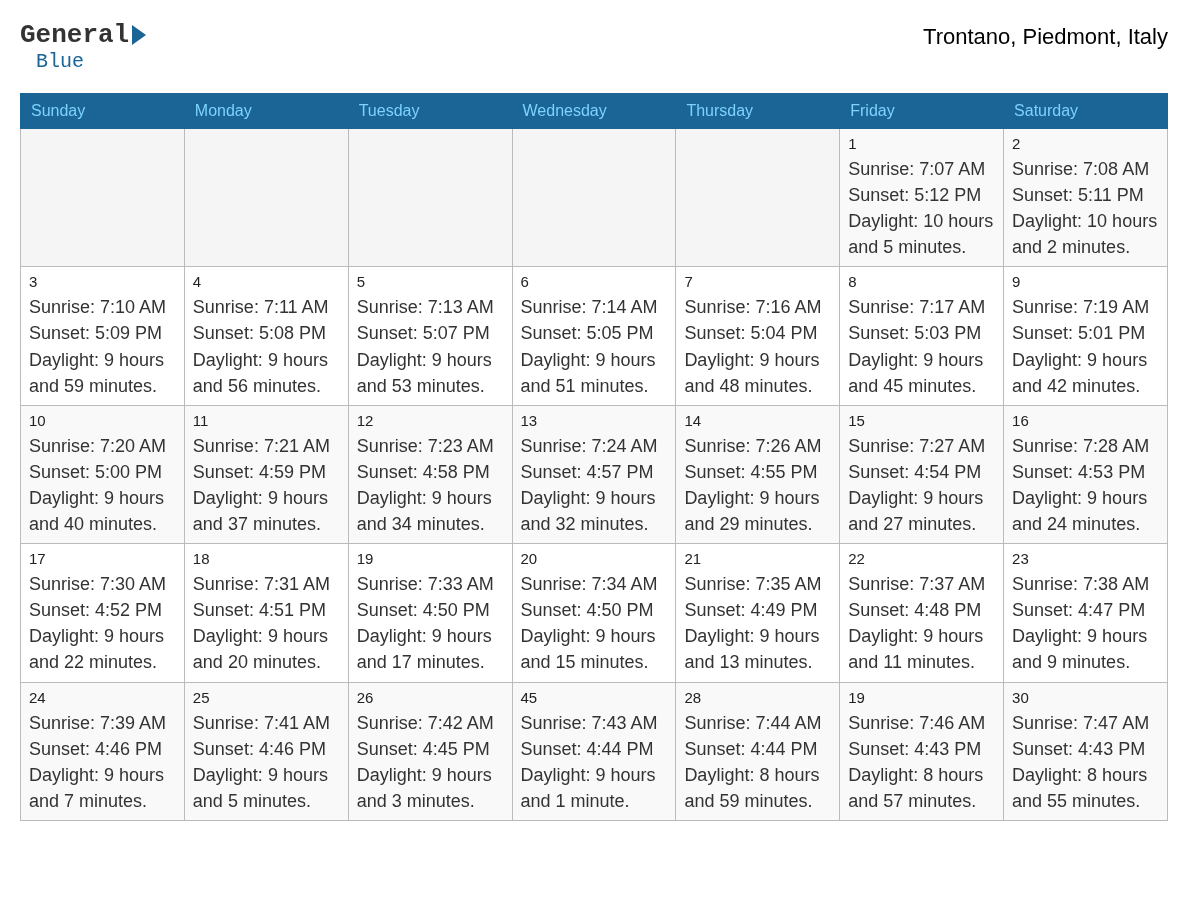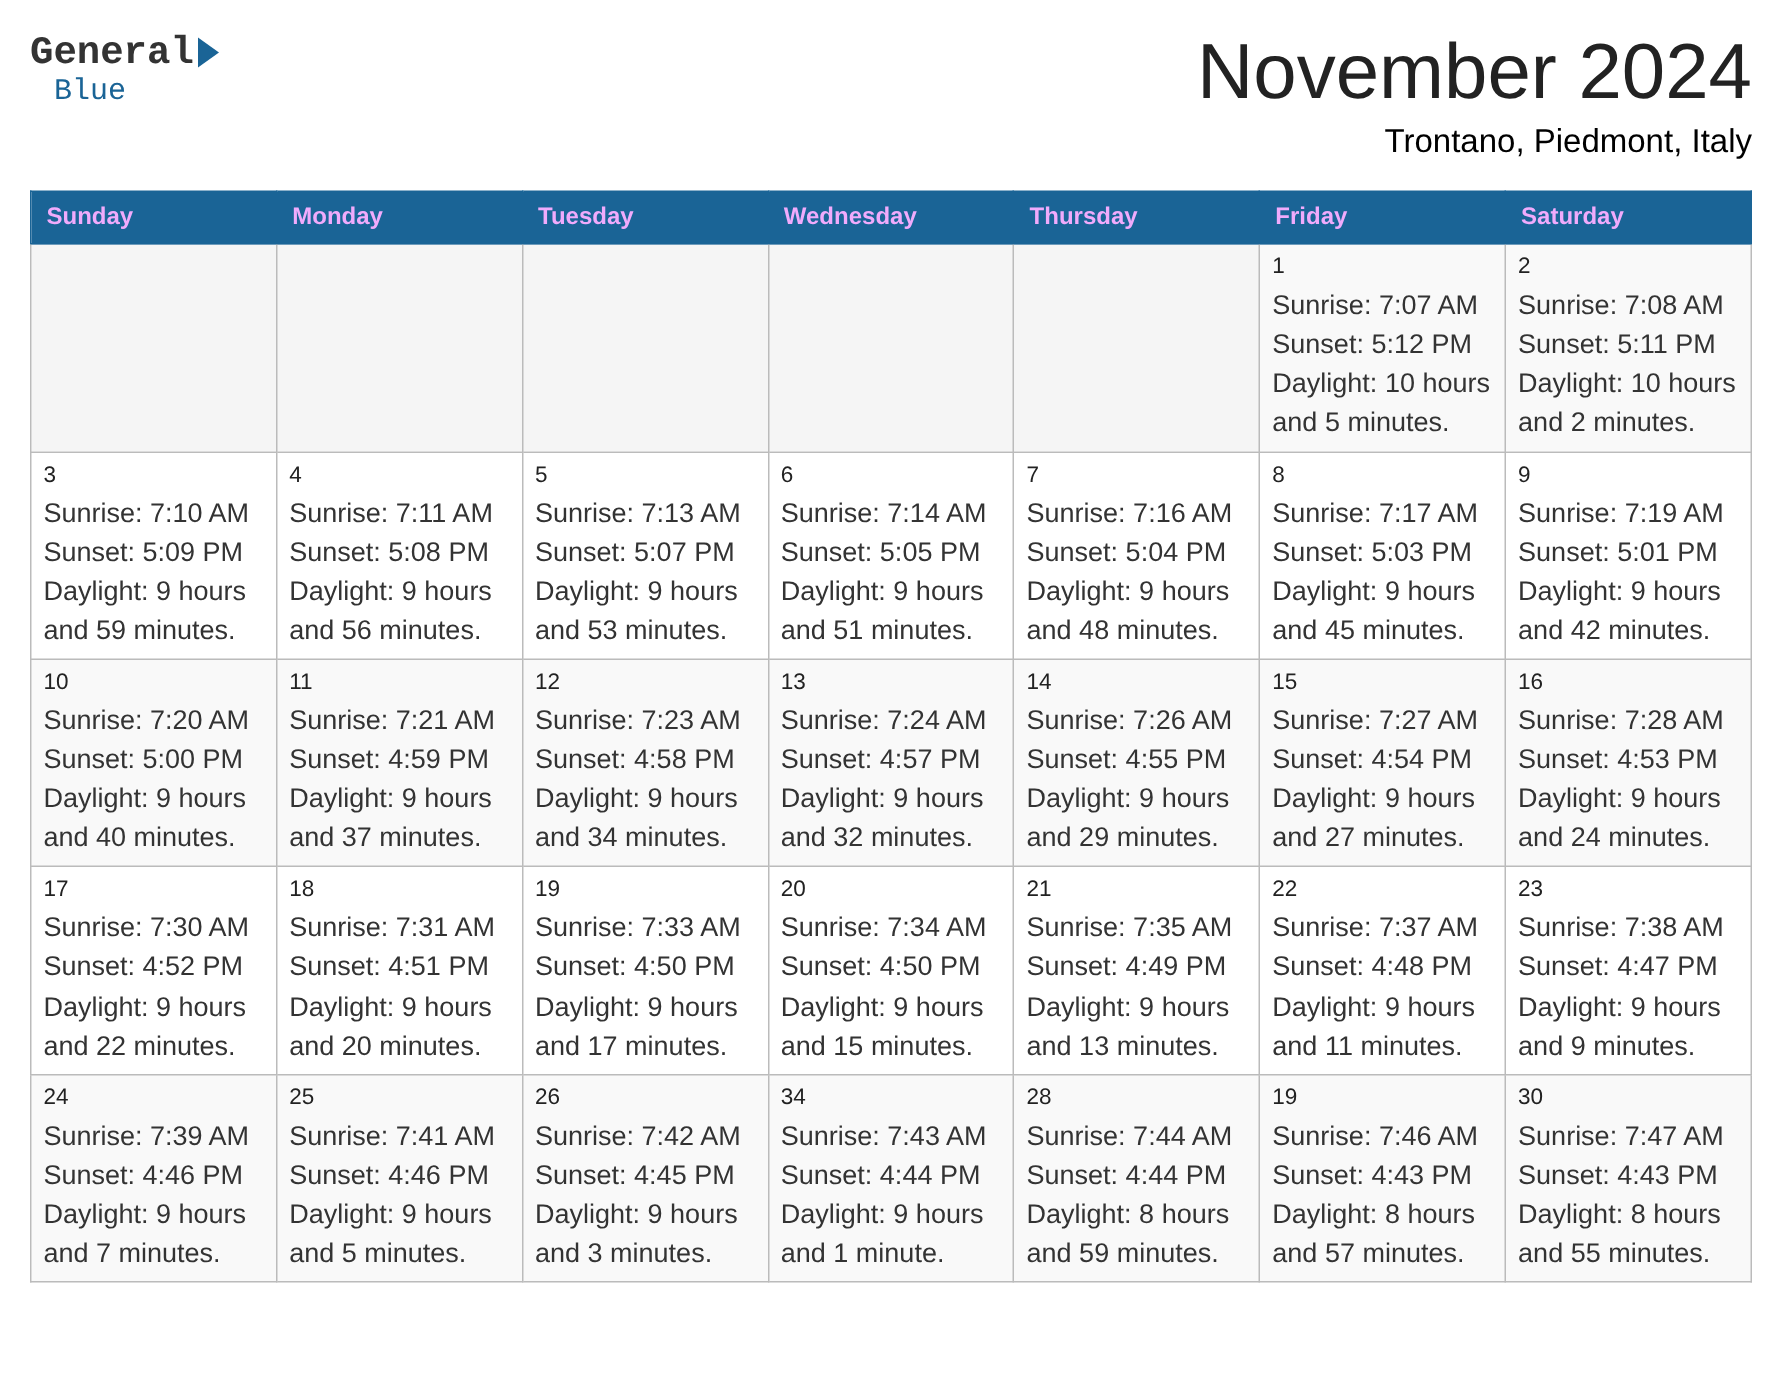--- a/index.html
+++ b/index.html
@@ -59,23 +59,23 @@
       color: #000000;
       margin-top: 4px;
     }
     .calendar {
       width: 100%;
       border-collapse: collapse;
       border: 1px solid #ccc;
     }
     .calendar th {
       background: #1a6496;
-      color: #f0abfc;
+      color: #7dd3fc;
       font-size: 16px;
-      font-weight: bold;
+      font-weight: normal;
       padding: 8px 10px;
       text-align: left;
       border: 1px solid #1a6496;
     }
     .calendar td {
       vertical-align: top;
       border: 1px solid #bbb;
       padding: 6px 8px;
       width: calc(100% / 7);
       min-height: 100px;
@@ -113,21 +113,20 @@
 
 <div class="header">
   <div class="logo">
     <div class="logo-text">
       <span class="logo-general">General</span>
       <div class="logo-arrow"></div>
     </div>
     <span class="logo-line2">Blue</span>
   </div>
   <div class="title-section">
-    <div class="month-title">November 2024</div>
     <div class="location">Trontano, Piedmont, Italy</div>
   </div>
 </div>
 
 <table class="calendar">
   <thead>
     <tr>
     <th>Sunday</th>
         <th>Monday</th>
         <th>Tuesday</th>
@@ -250,21 +249,21 @@
         </td>
         <td>
           <span class="day-number">25</span>
           <div class="day-info">Sunrise: 7:41 AM<br>Sunset: 4:46 PM<br>Daylight: 9 hours and 5 minutes.</div>
         </td>
         <td>
           <span class="day-number">26</span>
           <div class="day-info">Sunrise: 7:42 AM<br>Sunset: 4:45 PM<br>Daylight: 9 hours and 3 minutes.</div>
         </td>
         <td>
-          <span class="day-number">34</span>
+          <span class="day-number">45</span>
           <div class="day-info">Sunrise: 7:43 AM<br>Sunset: 4:44 PM<br>Daylight: 9 hours and 1 minute.</div>
         </td>
         <td>
           <span class="day-number">28</span>
           <div class="day-info">Sunrise: 7:44 AM<br>Sunset: 4:44 PM<br>Daylight: 8 hours and 59 minutes.</div>
         </td>
         <td>
           <span class="day-number">19</span>
           <div class="day-info">Sunrise: 7:46 AM<br>Sunset: 4:43 PM<br>Daylight: 8 hours and 57 minutes.</div>
         </td>

